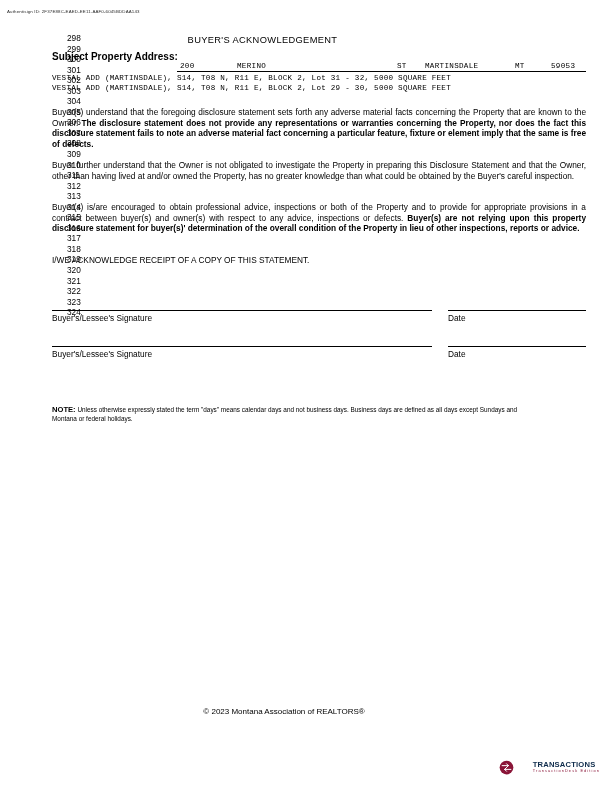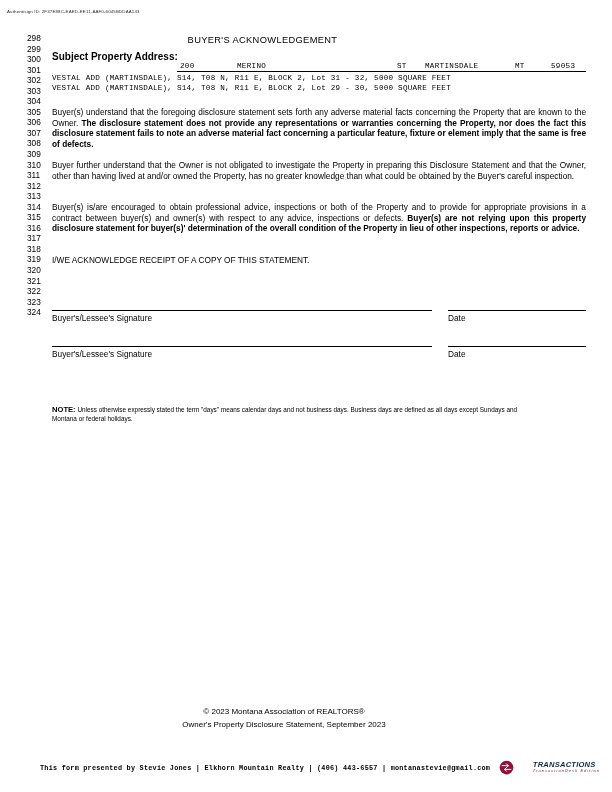--- a/index.html
+++ b/index.html
@@ -52,21 +52,21 @@
   
   .linenums {
     position: absolute;
     left: 27px;
     top: 33px;
     width: 20px;
     text-align: left;
     font-size: 8.3px;
     line-height: 10.55px;
   }
-  .linenums div { height: 10.55px; }
+  .linenums div { height: 10.55px; margin-left: 40px; }
 
   
   .content {
     position: absolute;
     left: 52px;
     top: 33px;
     width: 534px;
     font-size: 8.3px;
     line-height: 10.55px;
   }
@@ -176,21 +176,20 @@
     letter-spacing: 0.25px;
     font-weight: bold;
   }
   .brand {
     position: absolute;
     right: 12px;
     top: 760px;
     display: flex;
     align-items: center;
     gap: 19px;
-    font-style: italic;
   }
   .brand-mark {
     width: 15px;
     height: 15px;
     position: relative;
   }
   .brand-text {
     line-height: 1.05;
   }
   .brand-text .b1 {
@@ -284,24 +283,22 @@
     <div class="sig-label" style="top:316px; left:0;">Buyer's/Lessee's Signature</div>
     <div class="sig-label" style="top:316px; left:396px;">Date</div>
   </div>
 
   <div class="note">
     <b>NOTE:</b><span> Unless otherwise expressly stated the term "days" means calendar days and not business days. Business days are defined as all days except Sundays and Montana or federal holidays.</span>
   </div>
 
   <div class="footer">
     <div>© 2023 Montana Association of REALTORS®</div>
-    <div>Owner's Property Disclosure Statement, September 2023</div>
-  </div>
-
-  <div class="presented">This form presented by Stevie Jones | Elkhorn Mountain Realty | (406) 443-6557 | montanastevie@gmail.com</div>
+  </div>
+
 
   <div class="brand">
     <span class="brand-mark">
       <svg width="15" height="15" viewBox="0 0 24 24" aria-hidden="true">
         <circle cx="12" cy="12" r="11" fill="#8a1538"></circle>
         <path d="M5 9 h10 M15 9 l-3 -3 M15 9 l-3 3" stroke="#ffffff" stroke-width="1.6" fill="none" stroke-linecap="round" stroke-linejoin="round"></path>
         <path d="M19 15 h-10 M9 15 l3 -3 M9 15 l3 3" stroke="#ffffff" stroke-width="1.6" fill="none" stroke-linecap="round" stroke-linejoin="round"></path>
       </svg>
     </span>
     <span class="brand-text">

